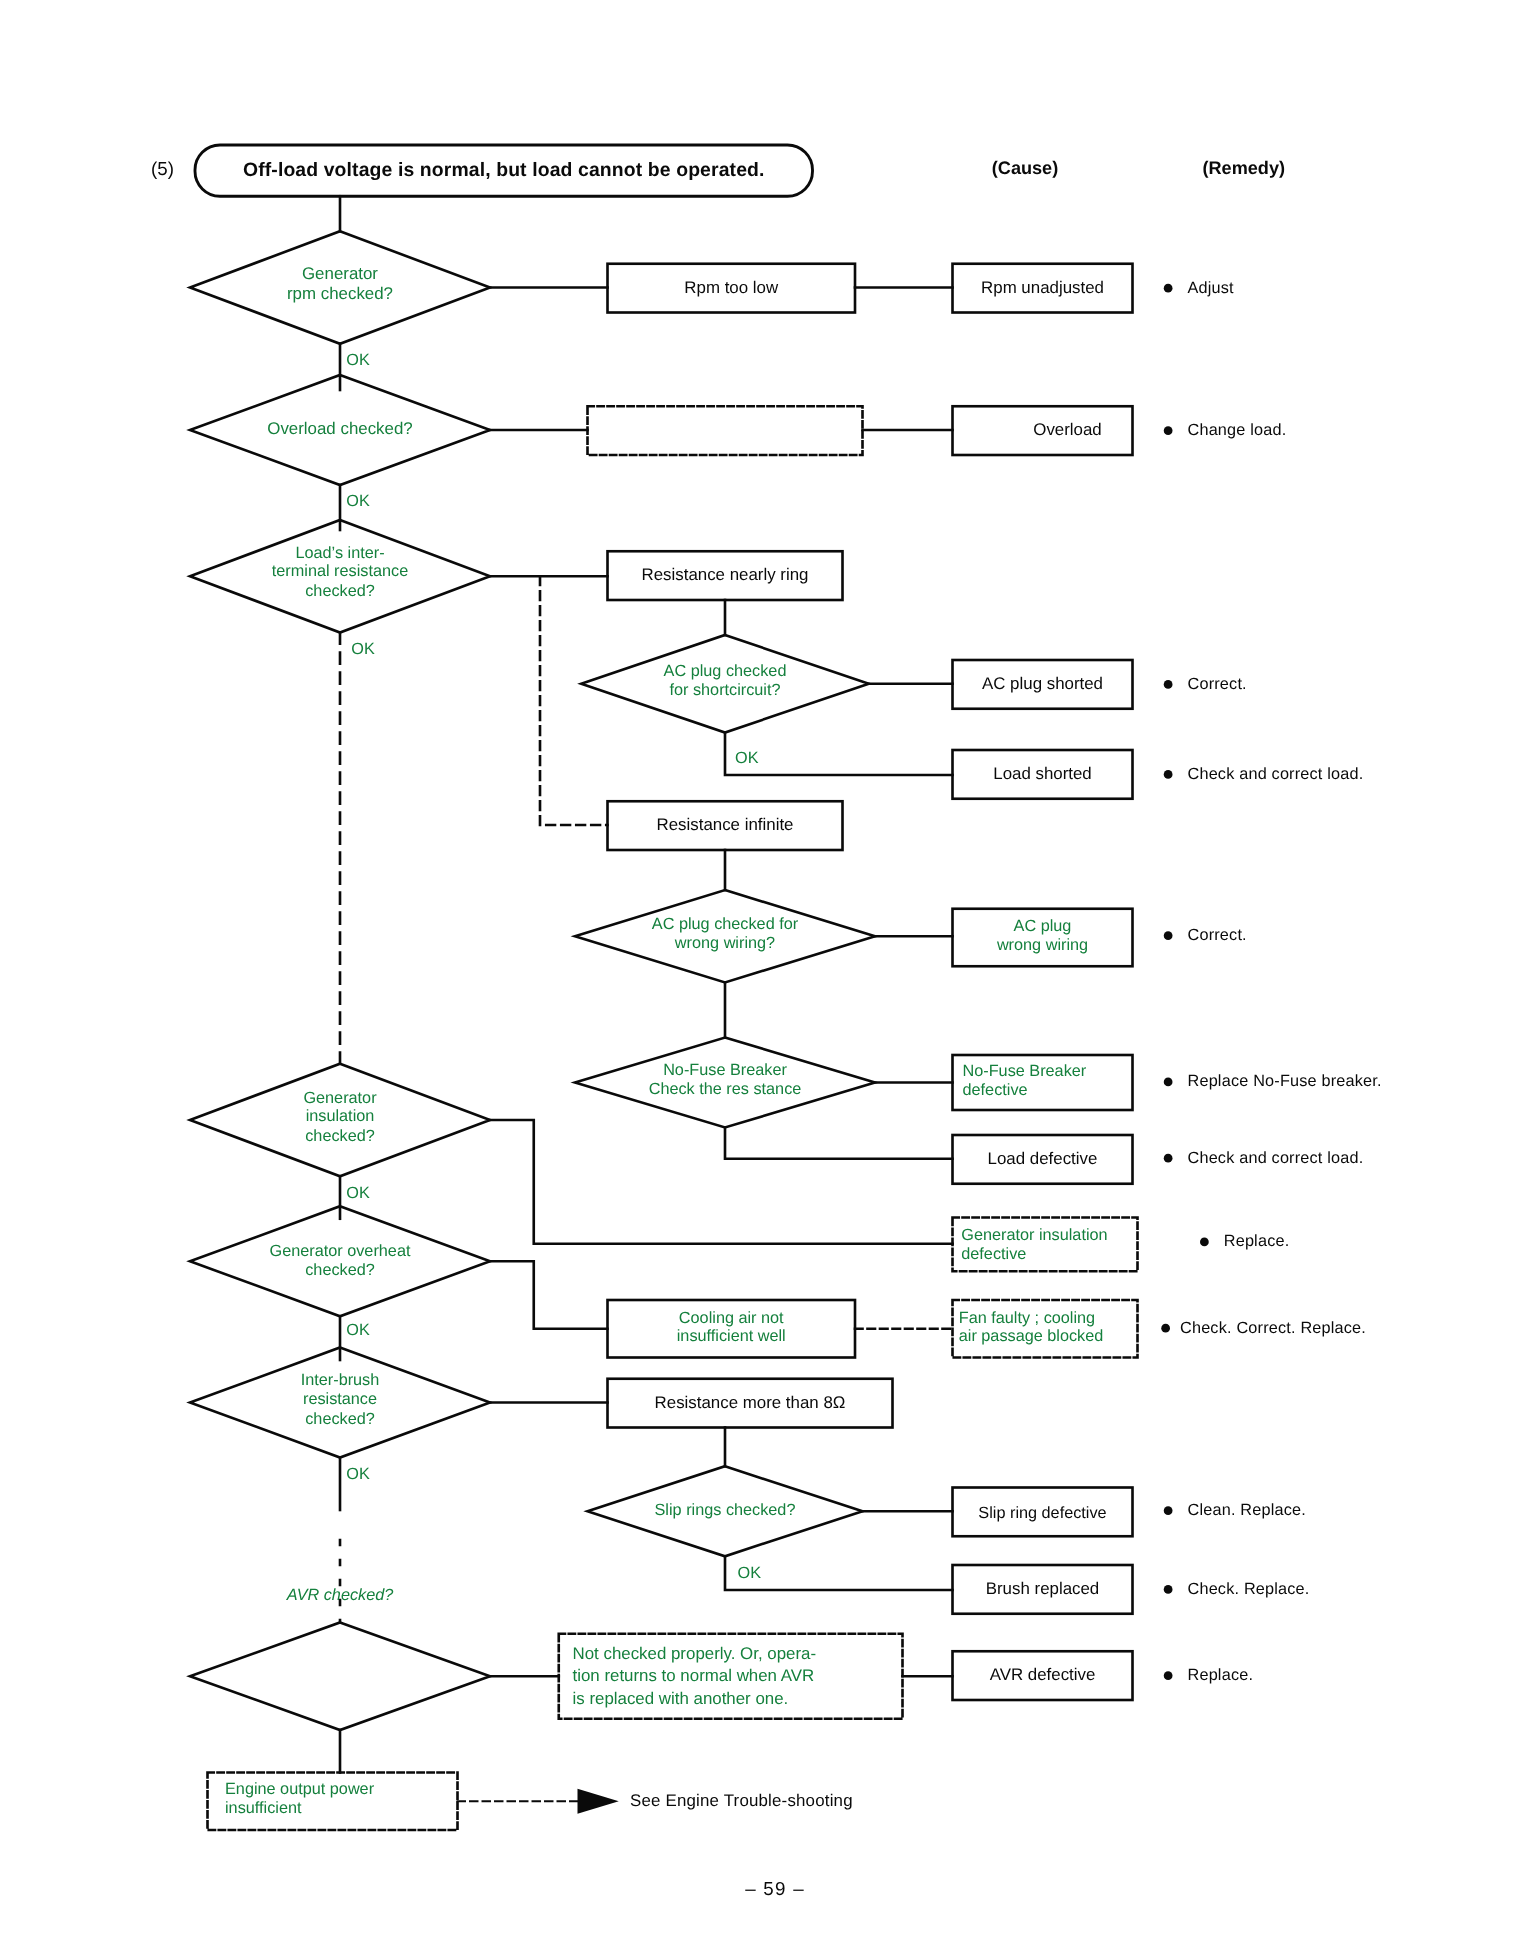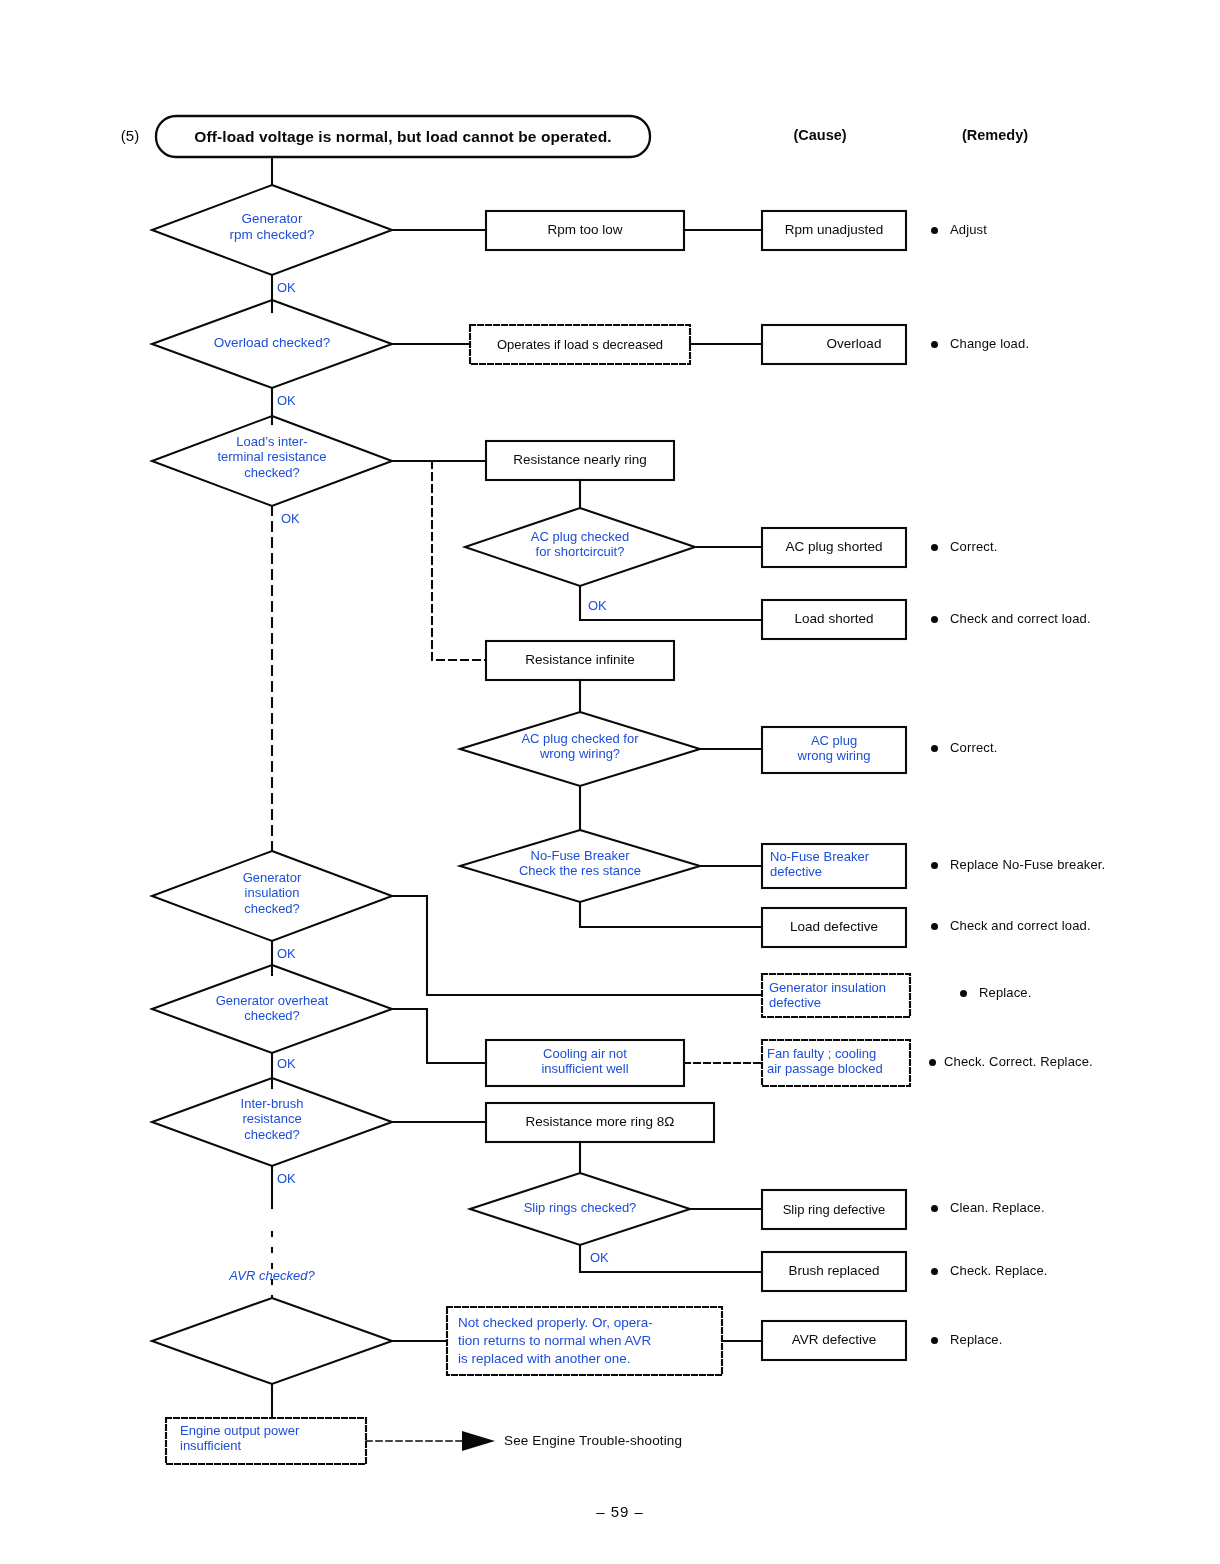--- a/index.html
+++ b/index.html
@@ -22,21 +22,21 @@
     position: absolute;
     left: 0;
     top: 0;
     width: 1220px;
     height: 1564px;
   }
   
   .tx {
     position: absolute;
     font-family: "Liberation Sans", sans-serif;
-    color: #1d4ed8;
+    color: #15803d;
     line-height: 1.18;
     white-space: pre;
     text-align: center;
   }
   .tx.l { text-align: left; }
   .ctr {
     position: absolute;
     display: flex;
     align-items: center;
     justify-content: center;
@@ -201,26 +201,25 @@
   <div class="tx okl l" style="left:277px; top:280px; width:40px;">OK</div>
   <div class="tx okl l" style="left:277px; top:393px; width:40px;">OK</div>
   <div class="tx okl l" style="left:281px; top:511px; width:40px;">OK</div>
   <div class="tx okl l" style="left:588px; top:598px; width:40px;">OK</div>
   <div class="tx okl l" style="left:277px; top:946px; width:40px;">OK</div>
   <div class="tx okl l" style="left:277px; top:1056px; width:40px;">OK</div>
   <div class="tx okl l" style="left:277px; top:1171px; width:40px;">OK</div>
   <div class="tx okl l" style="left:590px; top:1250px; width:40px;">OK</div>
 
   <div class="ctr boxtx" style="left:486px; top:211px; width:198px; height:39px;">Rpm too low</div>
-  <div class="ctr boxtxS" style="left:470px; top:325px; width:220px; height:39px;">Operates if load  s decreased</div>
   <div class="ctr boxtx" style="left:486px; top:441px; width:188px; height:39px;">Resistance nearly ring</div>
   <div class="ctr boxtx" style="left:486px; top:641px; width:188px; height:39px;">Resistance infinite</div>
   <div class="tx boxtxS" style="left:486px; top:1046px; width:198px;">Cooling air not
 insufficient well</div>
-  <div class="ctr boxtx" style="left:486px; top:1103px; width:228px; height:39px;">Resistance more ring 8Ω</div>
+  <div class="ctr boxtx" style="left:486px; top:1103px; width:228px; height:39px;">Resistance more than 8Ω</div>
   <div class="tx note l" style="left:458px; top:1314px; width:262px;">Not checked properly. Or, opera-
 tion returns to normal when AVR
 is replaced with another one.</div>
   <div class="tx boxtxS l" style="left:180px; top:1423px; width:186px;">Engine output power
 insufficient</div>
 
   <div class="ctr boxtx" style="left:762px; top:211px; width:144px; height:39px;">Rpm unadjusted</div>
   <div class="ctr boxtx" style="left:762px; top:325px; width:144px; height:39px;padding-left:20px;">Overload</div>
   <div class="ctr boxtx" style="left:762px; top:528px; width:144px; height:39px;">AC plug shorted</div>
   <div class="ctr boxtx" style="left:762px; top:600px; width:144px; height:39px;">Load shorted</div>

